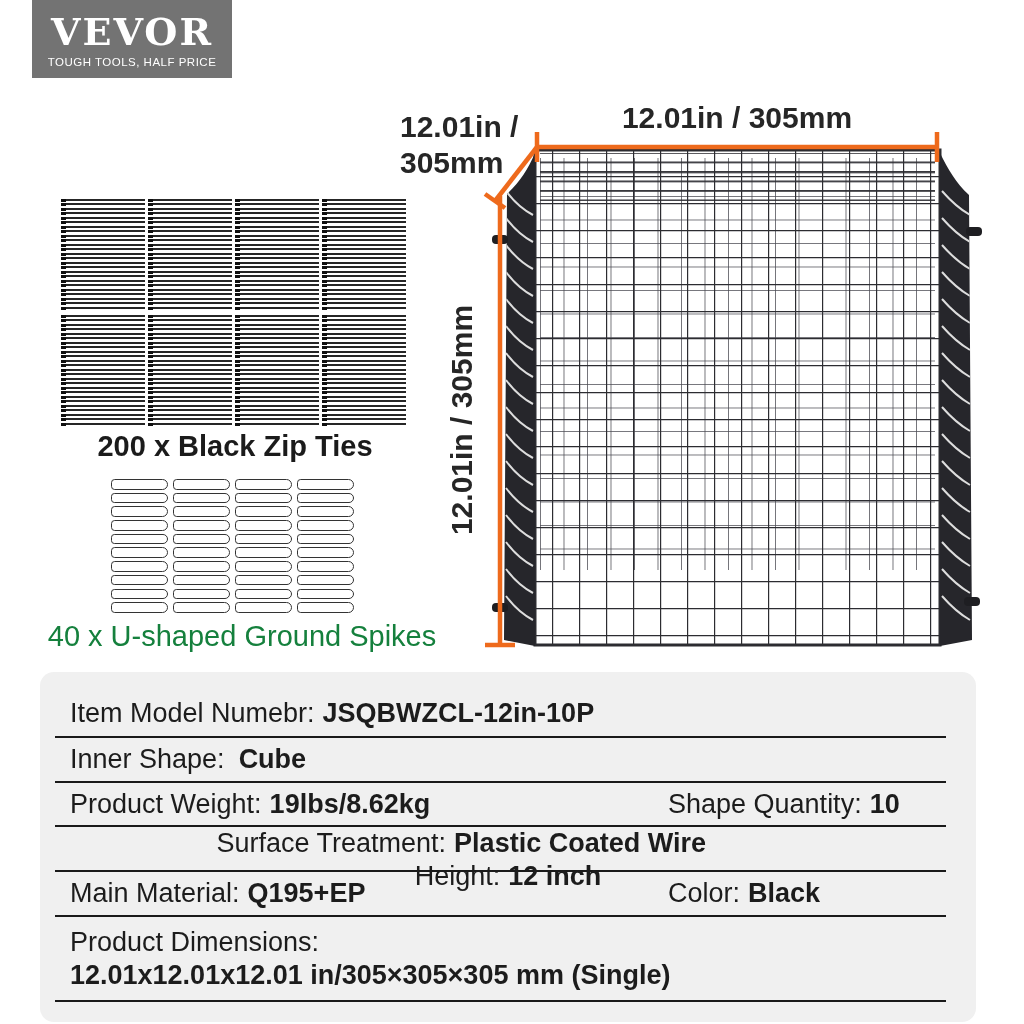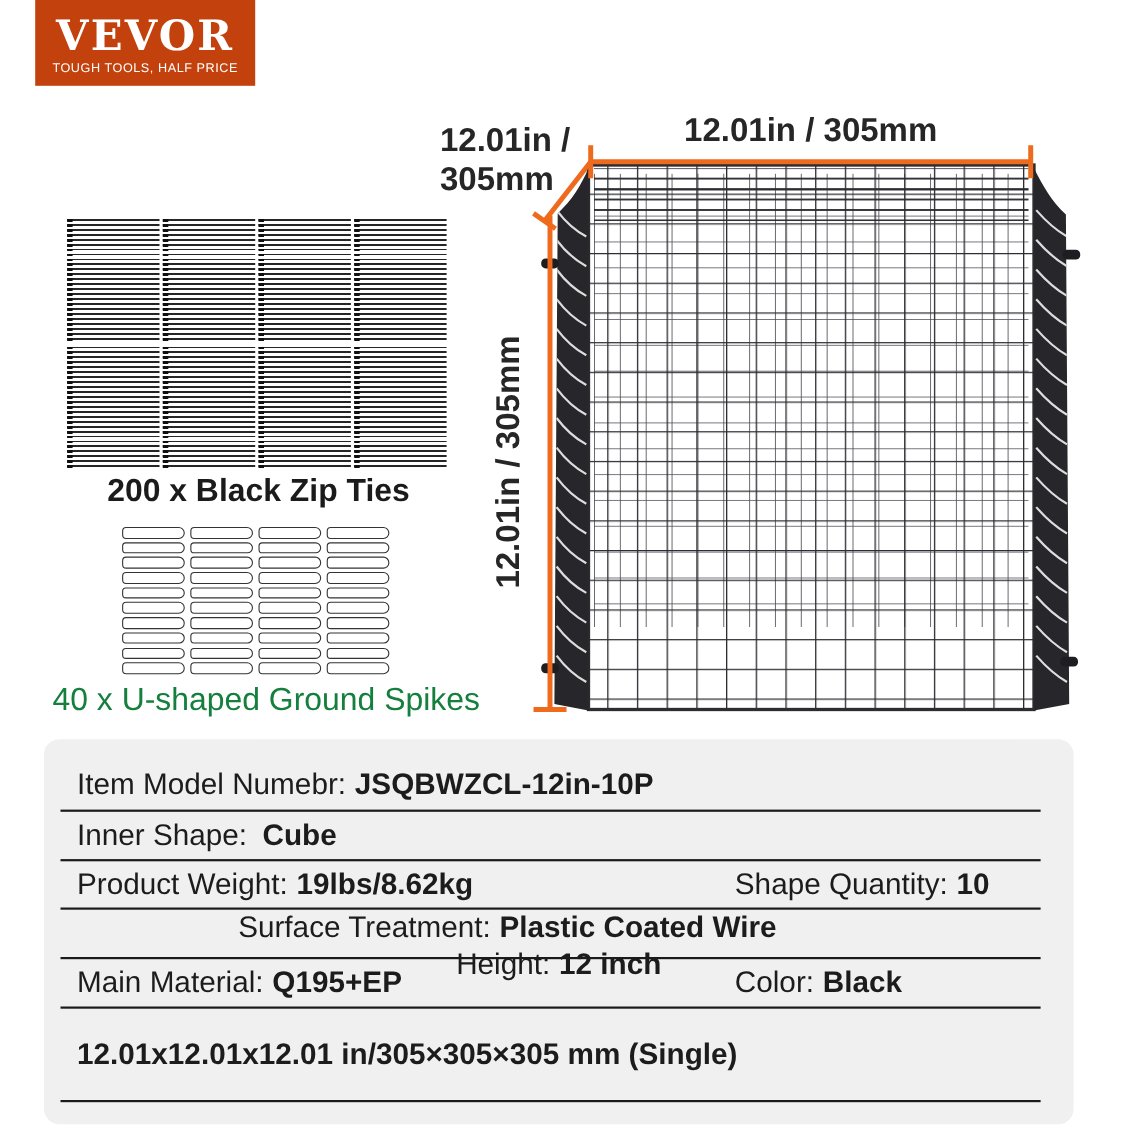--- a/index.html
+++ b/index.html
@@ -3,21 +3,21 @@
 <meta charset="utf-8">
 <style>
   html,body{margin:0;padding:0;background:#ffffff;}
   #canvas{
     position:relative;width:1024px;height:1024px;background:#ffffff;
     font-family:"Liberation Sans",sans-serif;color:#1c1c1c;overflow:hidden;
   }
   
   .logo{
     position:absolute;left:32px;top:0;width:200px;height:78px;
-    background:#c2410c;color:#fff;display:flex;flex-direction:column;
+    background:#737373;color:#fff;display:flex;flex-direction:column;
     align-items:center;justify-content:center;
   }
   .logo .brand{
     font-family:"DejaVu Serif","Liberation Serif",serif;
     font-weight:bold;font-size:38px;line-height:38px;letter-spacing:2px;margin-top:2px;
   }
   .logo .tagline{
     font-size:11.5px;font-weight:normal;letter-spacing:.5px;margin-top:5px;white-space:nowrap;
   }
   
@@ -269,17 +269,18 @@
     </div>
     <div class="spec-row r5">
       <div class="cell cell-left">
         <span class="lbl">Main Material:</span><span class="gap1"></span><span class="val">Q195+EP</span>
       </div>
       <div class="cell">
         <span class="lbl">Color:</span><span class="gap1"></span><span class="val">Black</span>
       </div>
     </div>
     <div class="spec-row r6">
+      <div class="line lbl">Product Dimensions:</div>
       <div class="line val">12.01x12.01x12.01 in/305×305×305 mm (Single)</div>
     </div>
   </div>
 
 </div>
 
 </body></html>

